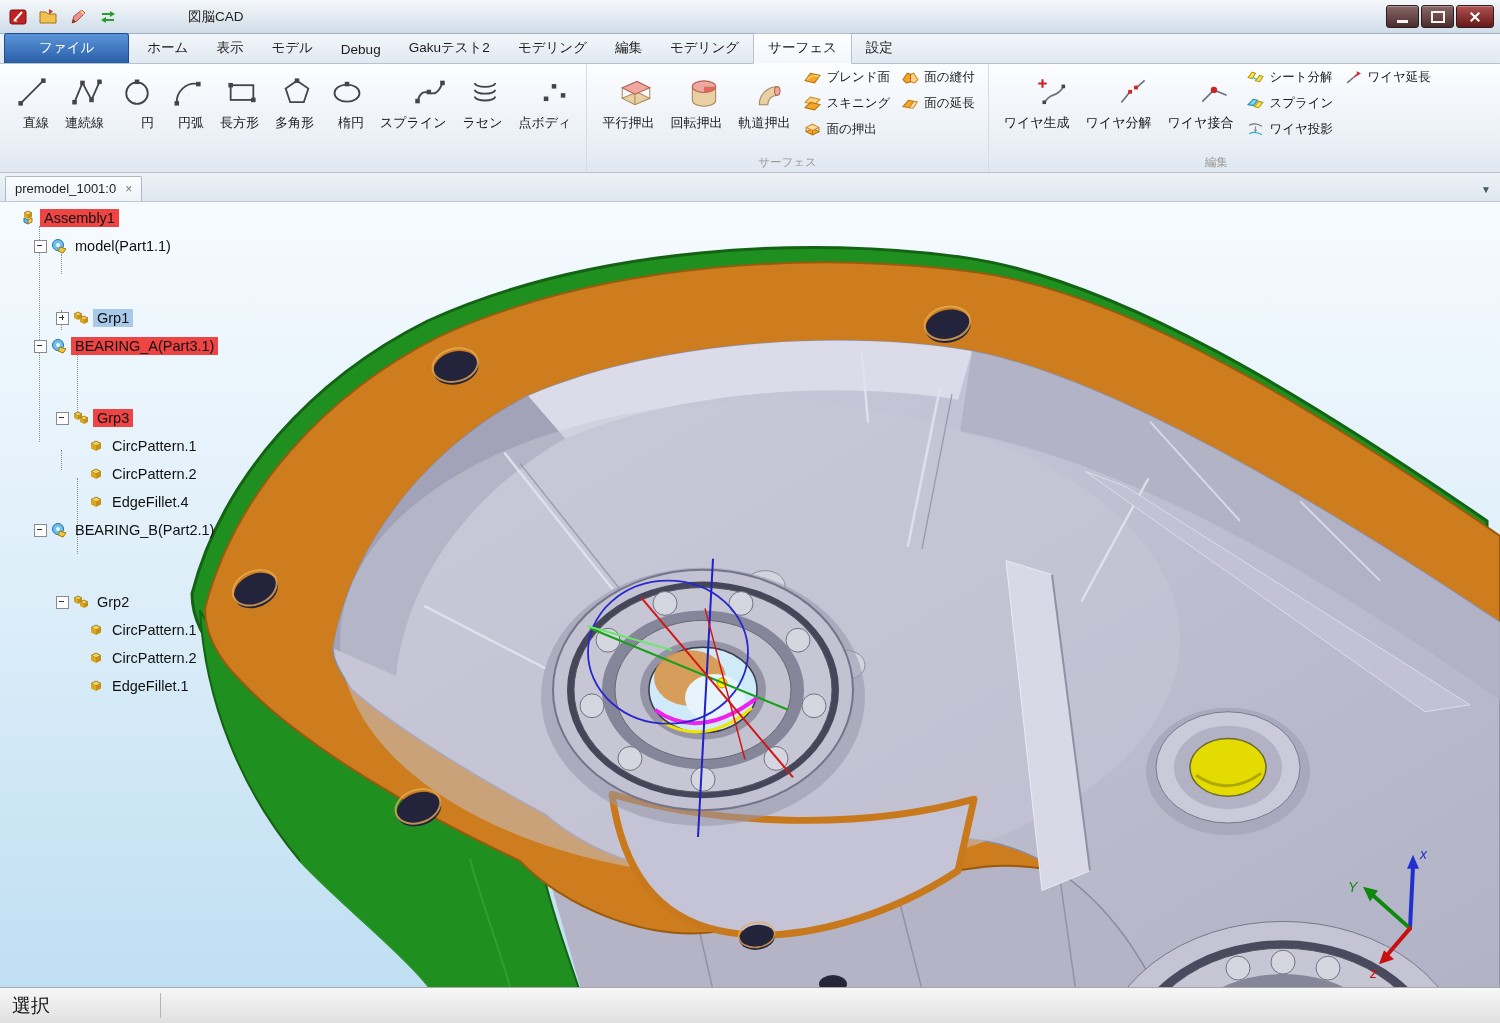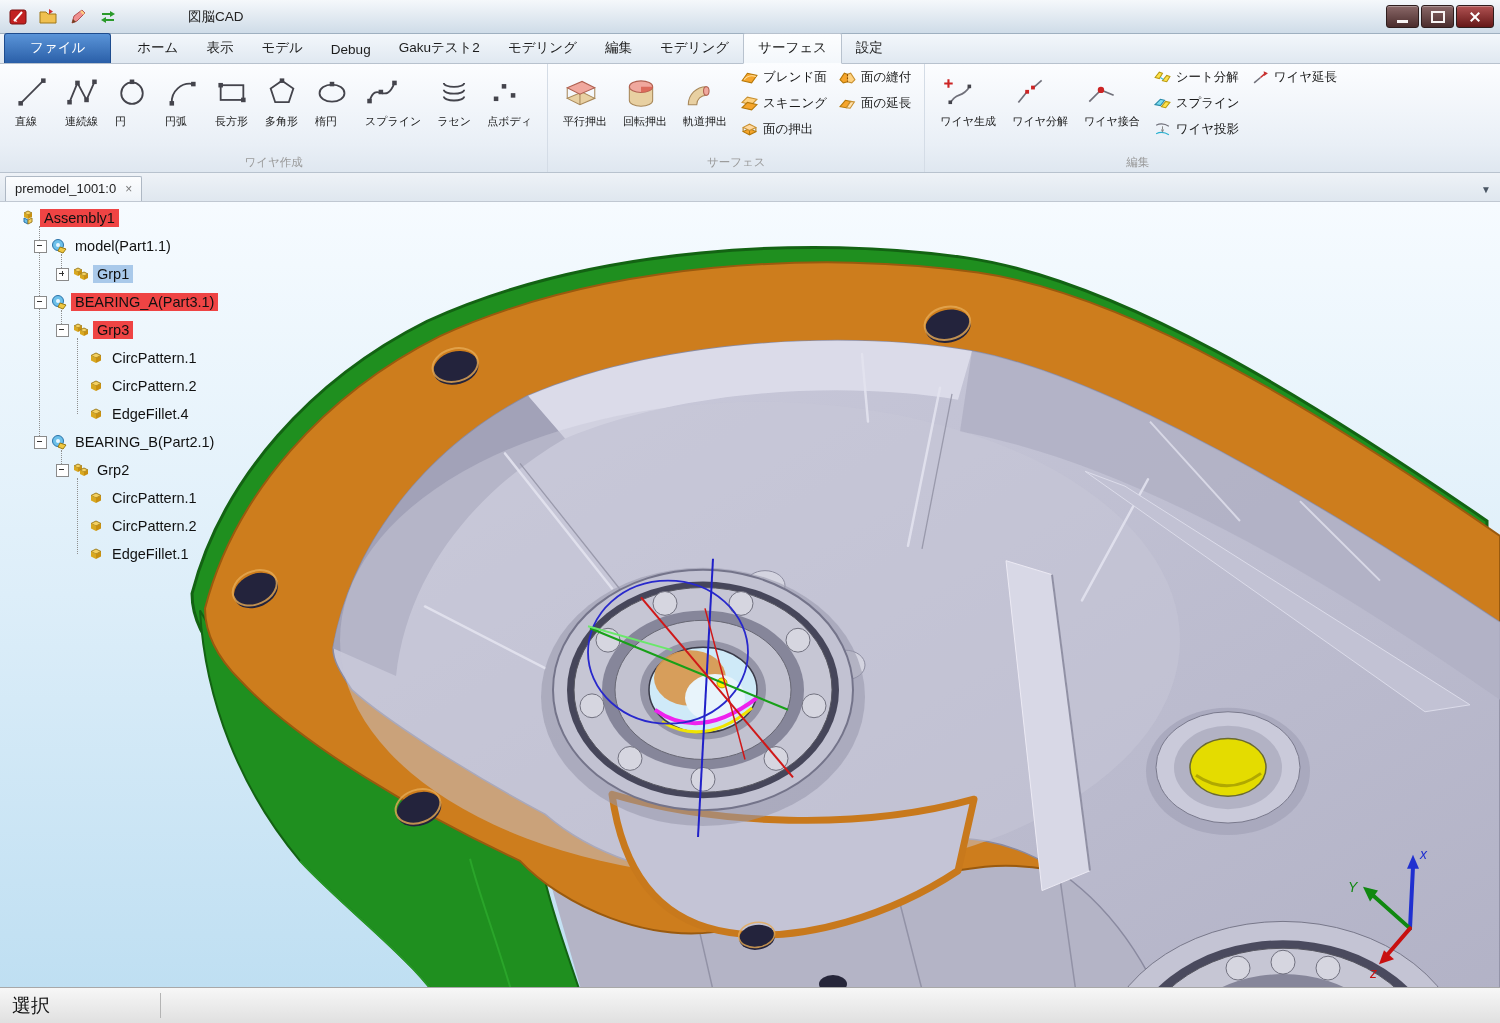--- a/index.html
+++ b/index.html
@@ -22,31 +22,31 @@
   .wbtn .bar{width:11px;height:3px;background:#f7f3f3;margin-top:9px;}
   .wbtn .box{width:10px;height:8px;border:2px solid #f7f3f3;}
   .wbtn .x{position:relative;width:12px;height:12px;}
   .wbtn .x::before,.wbtn .x::after{content:"";position:absolute;left:5px;top:0;width:2px;height:12px;background:#fff;}
   .wbtn .x::before{transform:rotate(45deg);} .wbtn .x::after{transform:rotate(-45deg);}
   
   .tabsrow{height:29px;background:linear-gradient(#f3f7fb,#e0e8f1);display:flex;align-items:flex-end;
     padding-left:4px;flex:0 0 auto;border-bottom:1px solid #b8c2ce;}
   .tab{padding:5px 14px 6px;font-size:13.5px;color:#1c1c1c;white-space:nowrap;}
   .tab.file{background:linear-gradient(#5a94d8,#2a5fa8);color:#fff;border-radius:3px 3px 0 0;
-    margin-right:12px;padding:5px 25px 6px;border:1px solid #1e4c8e;border-bottom:none;}
+    margin-right:4px;padding:5px 34px 6px;border:1px solid #1e4c8e;border-bottom:none;}
   .tab.active{background:linear-gradient(#fdfeff,#f3f7fb);border:1px solid #b8c2ce;border-bottom:1px solid #fbfdff;
     border-radius:2px 2px 0 0;margin-bottom:-1px;}
   
   .ribbon{height:108px;background:linear-gradient(#fcfdff,#e9eff6 75%,#dfe7f0);
     border-bottom:1px solid #b8c2ce;display:flex;flex:0 0 auto;}
   .rgroup{position:relative;padding:3px 8px 17px;border-right:1px solid #d4dce6;display:flex;}
   .grp-label{position:absolute;left:0;bottom:2px;width:100%;text-align:center;font-size:11.5px;color:#9a9a9a;}
   .grp-body{display:flex;align-items:flex-start;gap:2px;}
-  .tool-lg{display:flex;flex-direction:column;align-items:flex-start;gap:2px;padding:5px 7px 2px;
-    font-size:11px;color:#1a1a1a;white-space:nowrap;border-radius:2px;}
+  .tool-lg{display:flex;flex-direction:column;align-items:flex-end;gap:2px;padding:5px 7px 2px;
+    font-size:13px;color:#1a1a1a;white-space:nowrap;border-radius:2px;}
   .tool-lg .icon-wrap{height:40px;display:flex;align-items:center;}
   .small-cols{display:flex;align-items:flex-start;gap:2px;}
   .small-col{display:flex;flex-direction:column;gap:5px;}
   .tool-sm{display:flex;align-items:center;gap:5px;padding:2px 5px;font-size:12.5px;color:#1a1a1a;white-space:nowrap;}
   .wicon{width:34px;height:34px;}
   .wicon .st{stroke:#44444c;fill:none;stroke-width:1.6;}
   .wicon .nd{fill:#44444c;stroke:none;}
   .licon{width:36px;height:36px;}
   .sicon{width:17px;height:17px;flex:0 0 auto;}
   
@@ -55,21 +55,21 @@
   .doctab{background:linear-gradient(#fcfdfe,#eef3f8);border:1px solid #aeb8c4;border-bottom:none;
     padding:4px 9px 5px;font-size:13px;color:#222;display:flex;align-items:center;gap:9px;border-radius:2px 2px 0 0;margin-top:44px;}
   .doctab .tclose{color:#777;font-size:12px;line-height:1;}
   .docbar-right{position:absolute;right:9px;bottom:6px;font-size:10px;color:#4a5664;}
   
   .viewport{flex:1 1 auto;position:relative;overflow:hidden;}
   .viewport svg.scene{position:absolute;inset:0;width:100%;height:100%;}
   
   .tree{position:absolute;left:8px;top:2px;z-index:3;font-size:14.5px;color:#111;}
   .trow{height:28px;display:flex;align-items:center;gap:4px;position:relative;z-index:2;}
-  .l0{padding-left:12px;} .l1{padding-left:26px;} .l2{padding-left:48px;} .l3{padding-left:80px;}
+  .l0{padding-left:12px;} .l1{padding-left:26px;} .l2{padding-left:48px;margin-top:44px;} .l3{padding-left:80px;}
   .tlabel{padding:1px 4px;white-space:nowrap;}
   .hl-orange{background:#ef4444;}
   .hl-blue{background:#a9c9ea;}
   .exp{width:11px;height:11px;border:1px solid #8a8a8a;background:#fff;position:relative;flex:0 0 auto;}
   .exp::before{content:"";position:absolute;left:2px;top:4.6px;width:5px;height:1.2px;background:#333;}
   .exp.plus::after{content:"";position:absolute;left:4.6px;top:2px;width:1.2px;height:5px;background:#333;}
   .ticon{width:16px;height:16px;flex:0 0 auto;}
   .tcon{position:absolute;border-left:1px dotted #8f8f8f;width:0;z-index:1;}
   
   .statusbar{height:35px;flex:0 0 auto;background:linear-gradient(#f7f7f7,#e0e0e0);
@@ -233,21 +233,20 @@
         <span class="icon-wrap">
             <svg class="wicon" viewBox="0 0 30 30">
               <rect class="nd" x="6" y="19" width="4" height="4"></rect>
               <rect class="nd" x="13" y="8" width="4" height="4"></rect>
               <rect class="nd" x="21" y="16" width="4" height="4"></rect>
             </svg>
           </span>
         <span>点ボディ</span>
       </div>
     </div>
-    <span class="grp-label">ワイヤ作成</span>
   </div>
 
   <div class="rgroup">
     <div class="grp-body">
       <div class="tool-lg">
         <span class="icon-wrap">
             <svg class="licon" viewBox="0 0 34 34">
               <polygon points="4,23 16,29 30,23 18,17" fill="#e8d0a2" stroke="#a8885a"></polygon>
               <line x1="4" y1="13" x2="4" y2="23" stroke="#a8885a"></line>
               <line x1="16" y1="19" x2="16" y2="29" stroke="#a8885a"></line>

